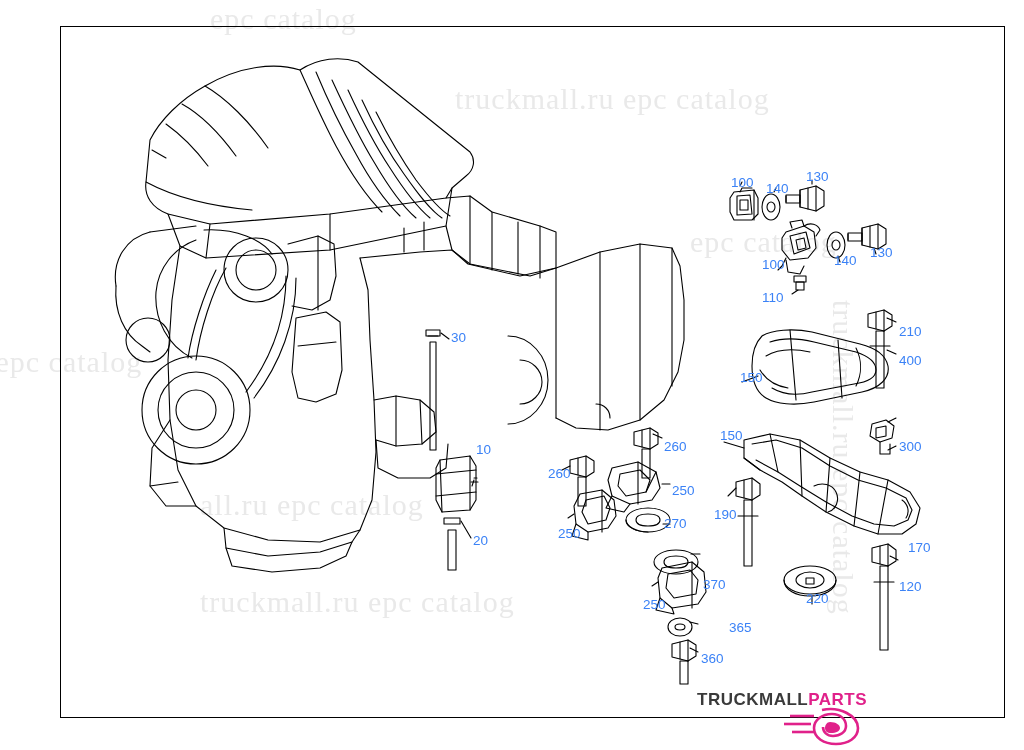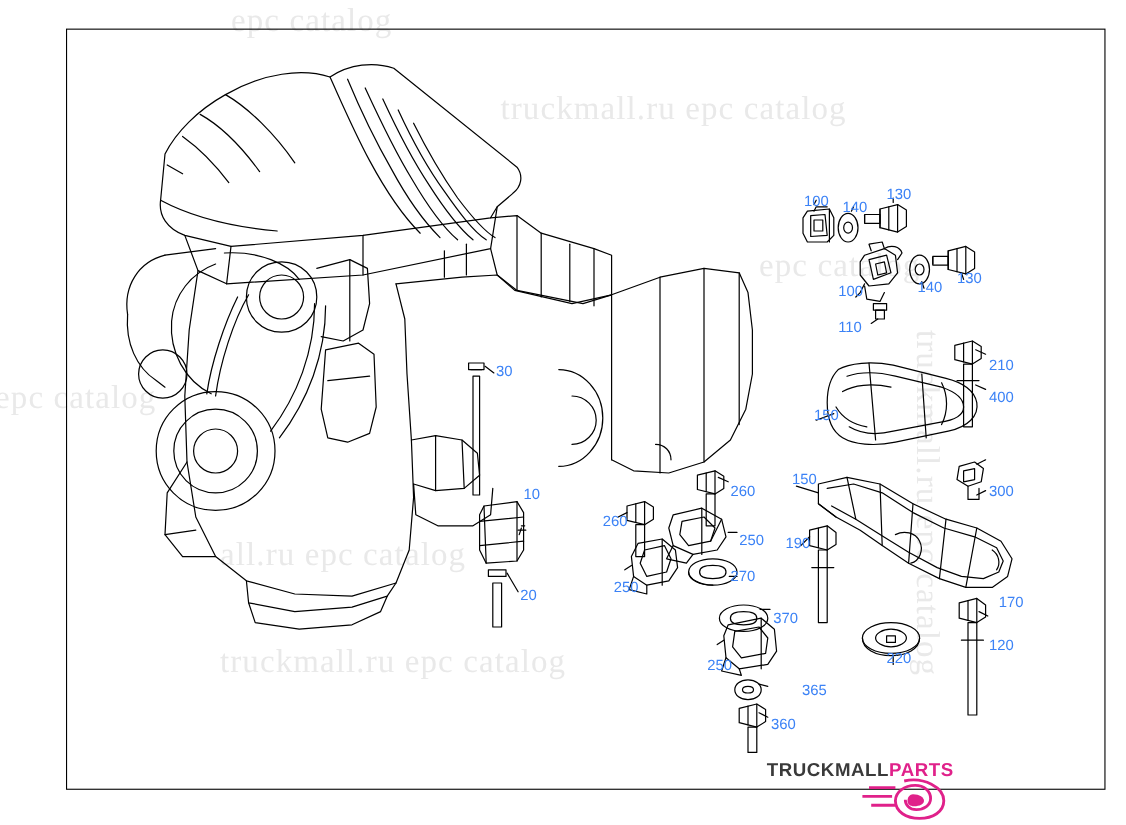--- a/index.html
+++ b/index.html
@@ -404,32 +404,32 @@
   <div class="lbl" style="left:834px; top:254px;">140</div>
   <div class="lbl" style="left:870px; top:246px;">130</div>
   <div class="lbl" style="left:762px; top:291px;">110</div>
 
   <div class="lbl" style="left:899px; top:325px;">210</div>
   <div class="lbl" style="left:899px; top:354px;">400</div>
   <div class="lbl" style="left:740px; top:371px;">150</div>
   <div class="lbl" style="left:899px; top:440px;">300</div>
 
   <div class="lbl" style="left:720px; top:429px;">150</div>
-  <div class="lbl" style="left:714px; top:487px;">190</div>
+  <div class="lbl" style="left:714px; top:508px;">190</div>
   <div class="lbl" style="left:908px; top:541px;">170</div>
   <div class="lbl" style="left:899px; top:580px;">120</div>
   <div class="lbl" style="left:806px; top:592px;">220</div>
 
   <div class="lbl" style="left:664px; top:440px;">260</div>
   <div class="lbl" style="left:548px; top:467px;">260</div>
   <div class="lbl" style="left:672px; top:484px;">250</div>
   <div class="lbl" style="left:558px; top:527px;">250</div>
   <div class="lbl" style="left:664px; top:517px;">270</div>
 
-  <div class="lbl" style="left:703px; top:555px;">370</div>
+  <div class="lbl" style="left:703px; top:578px;">370</div>
   <div class="lbl" style="left:643px; top:598px;">250</div>
   <div class="lbl" style="left:701px; top:621px;margin-left:28px;">365</div>
   <div class="lbl" style="left:701px; top:652px;">360</div>
 
   <div class="logo">
     <div class="logo-text"><span>TRUCKMALL</span><span class="pink">PARTS</span></div>
     <svg class="logo-mark" viewBox="0 0 92 44">
       <g fill="none" stroke="#e0218a" stroke-width="2.6">
         <path d="M44 8 C62 4 80 14 80 26 C80 36 70 42 58 42 C46 42 36 36 36 26 C36 18 44 12 54 12 C62 12 68 17 68 24 C68 30 62 34 55 34 C49 34 45 30 45 25"></path>
         <path d="M36 14 L12 14"></path>

